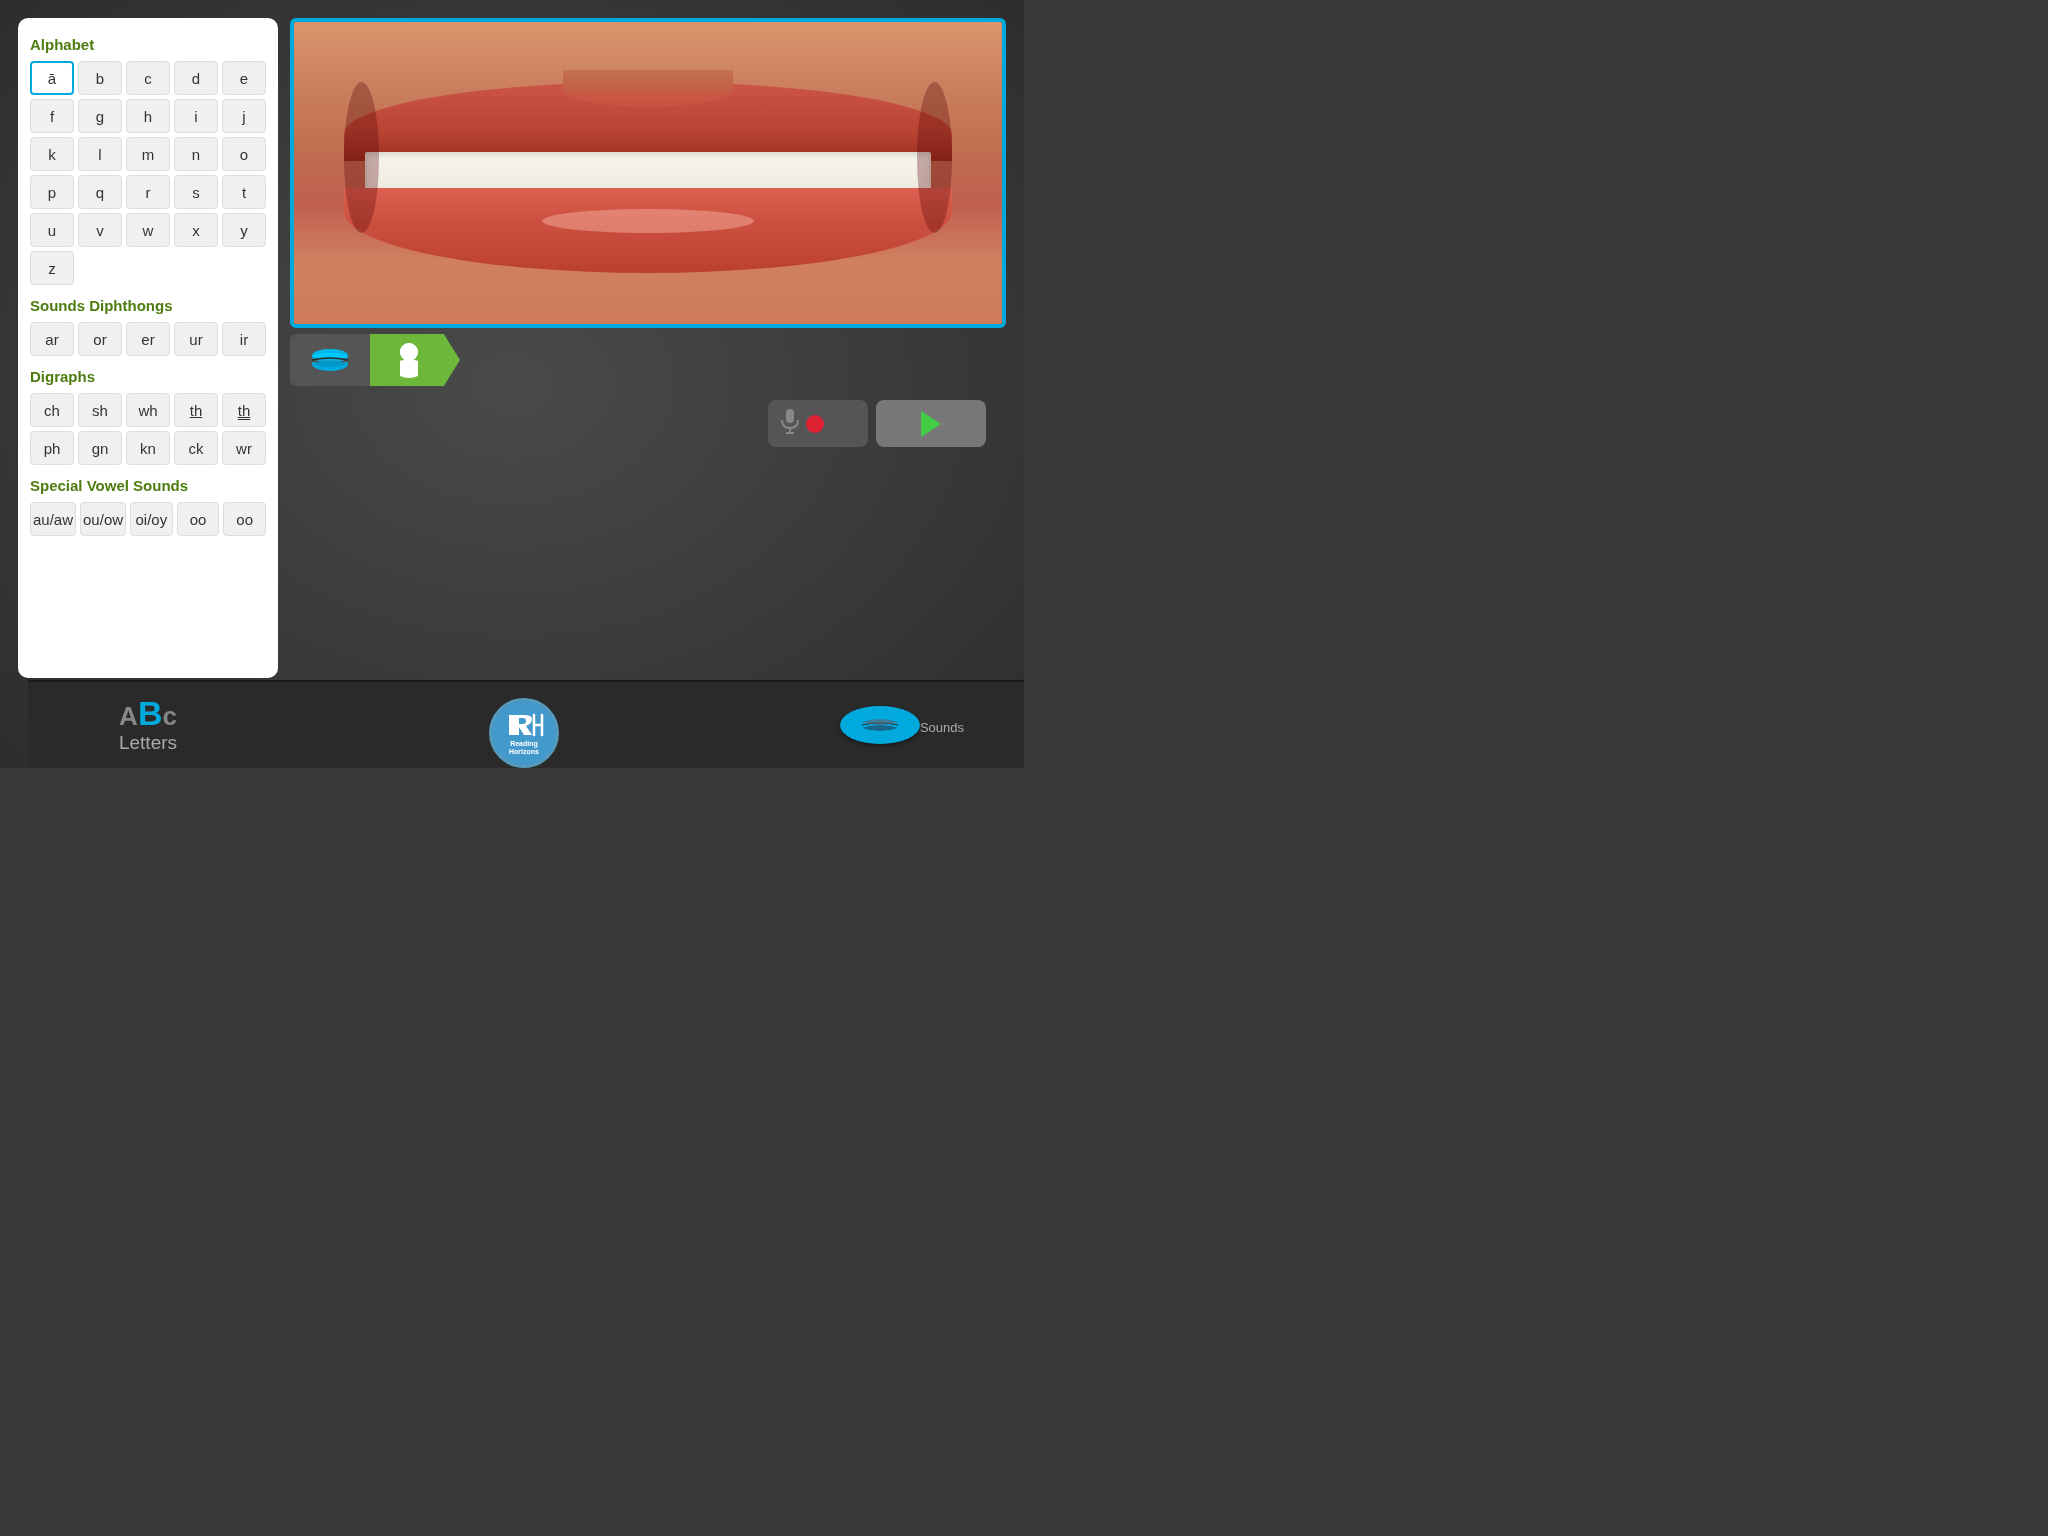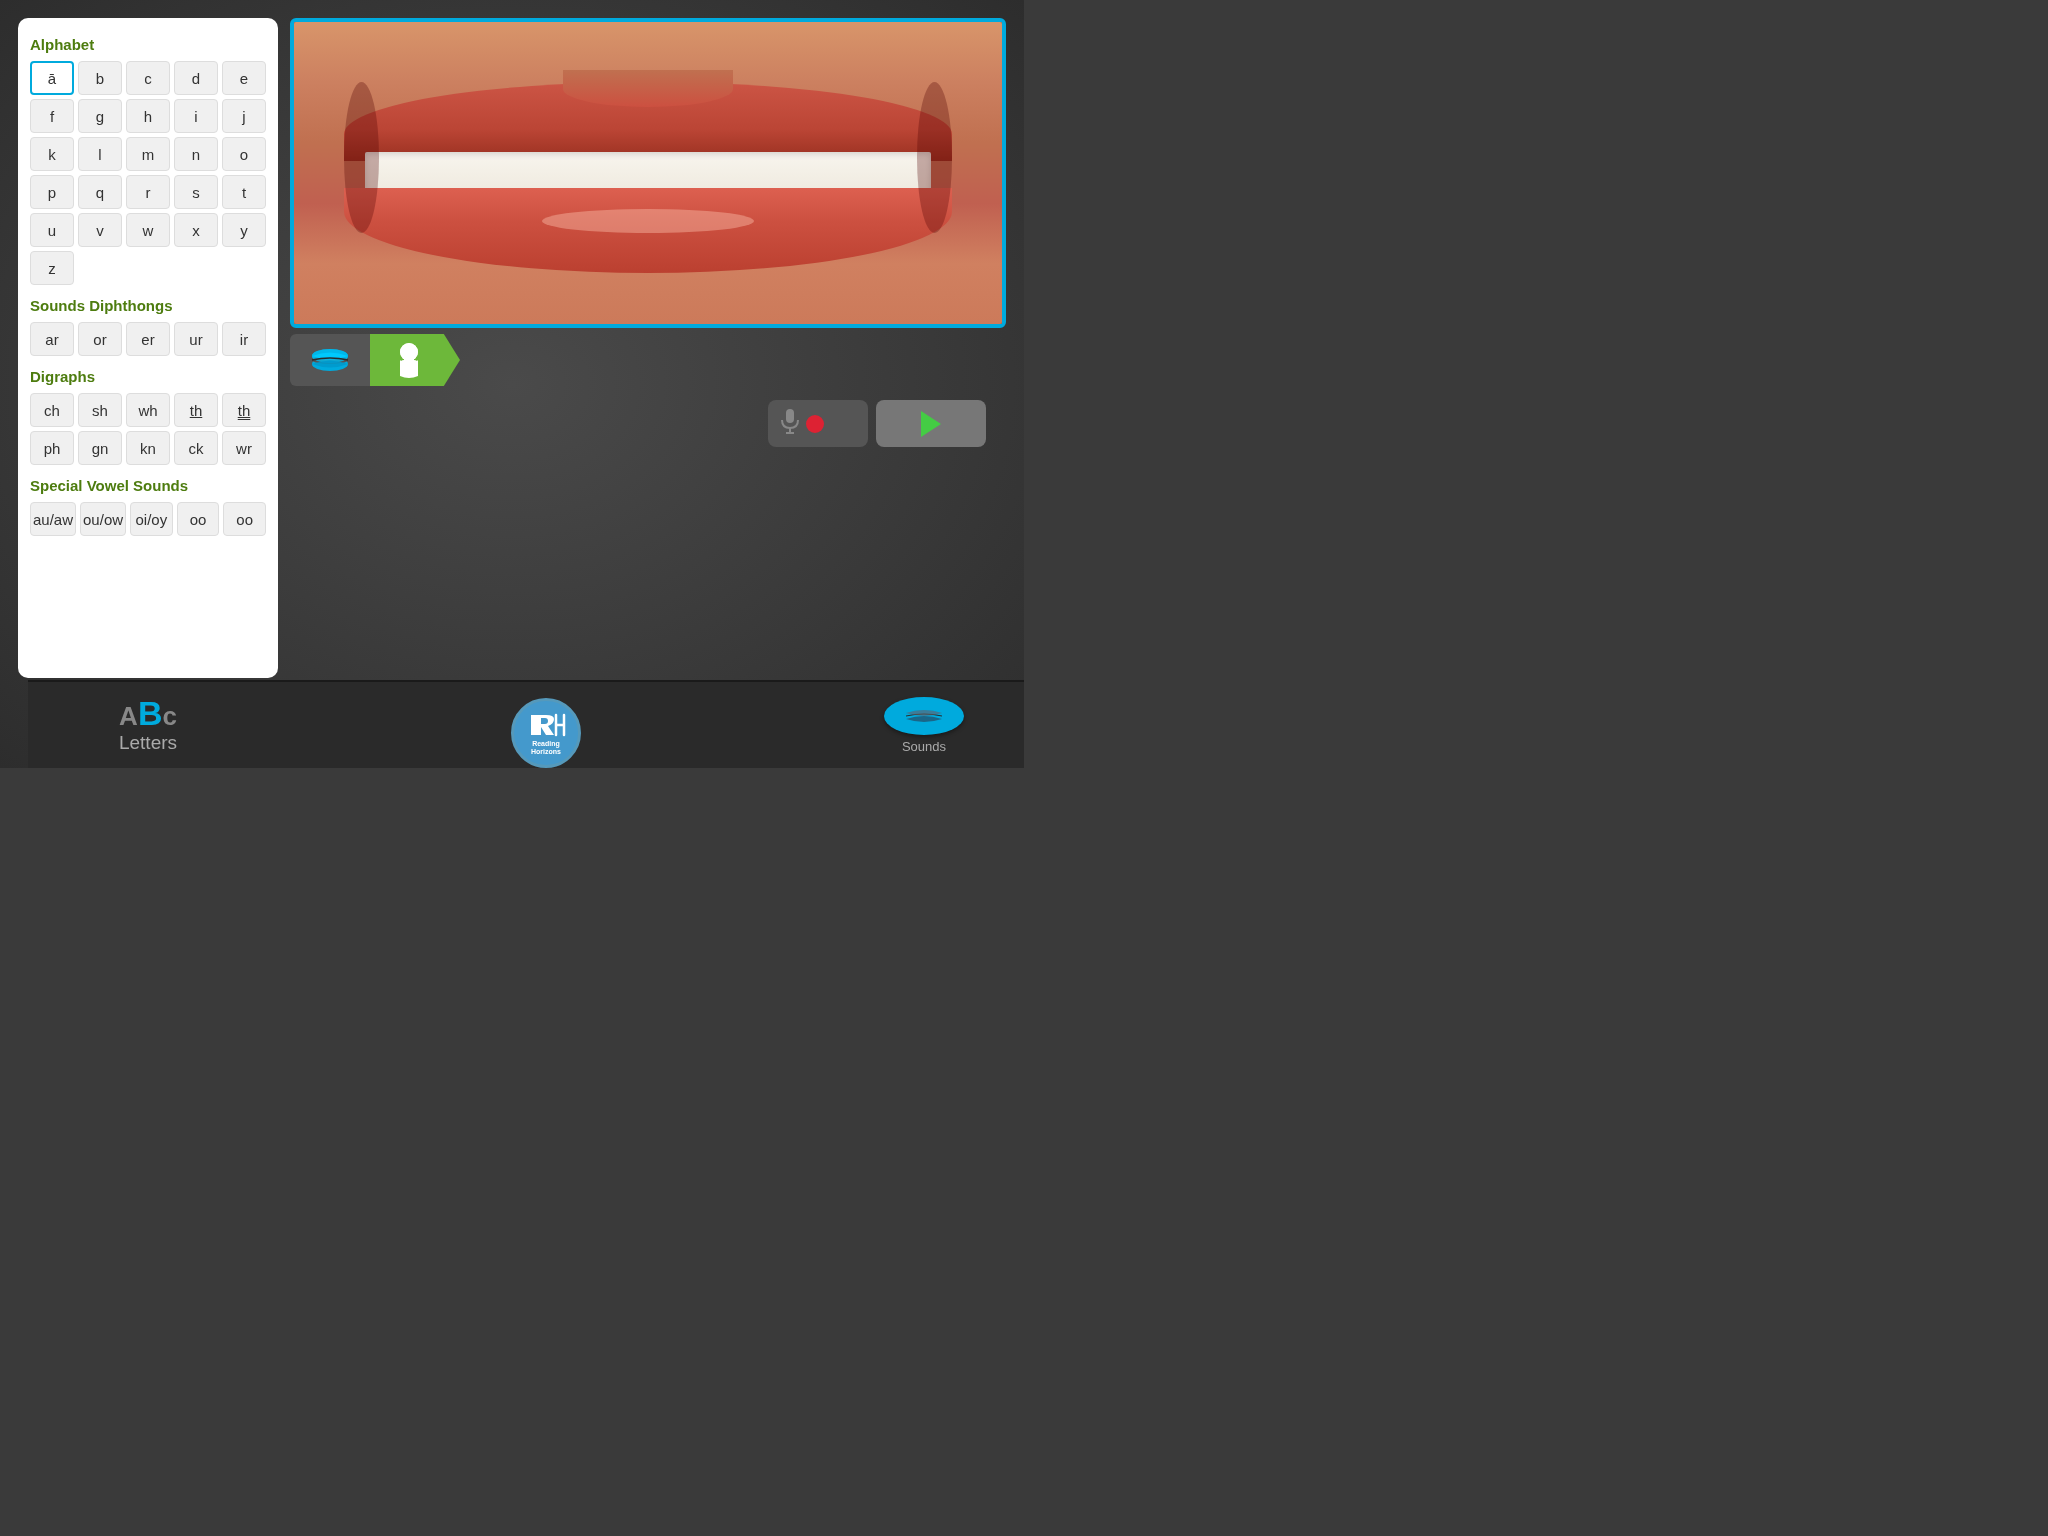--- a/index.html
+++ b/index.html
@@ -127,21 +127,20 @@
     .logo-text {
       color: white;
       font-size: 7px;
       font-weight: bold;
       text-align: center;
       line-height: 1.2;
     }
 
     .sounds-btn {
       display: flex;
-      flex-direction: column;
       align-items: center;
       cursor: pointer;
     }
 
     .sounds-oval {
       background: #00aadd;
       border-radius: 50%;
       width: 80px;
       height: 38px;
       display: flex;

